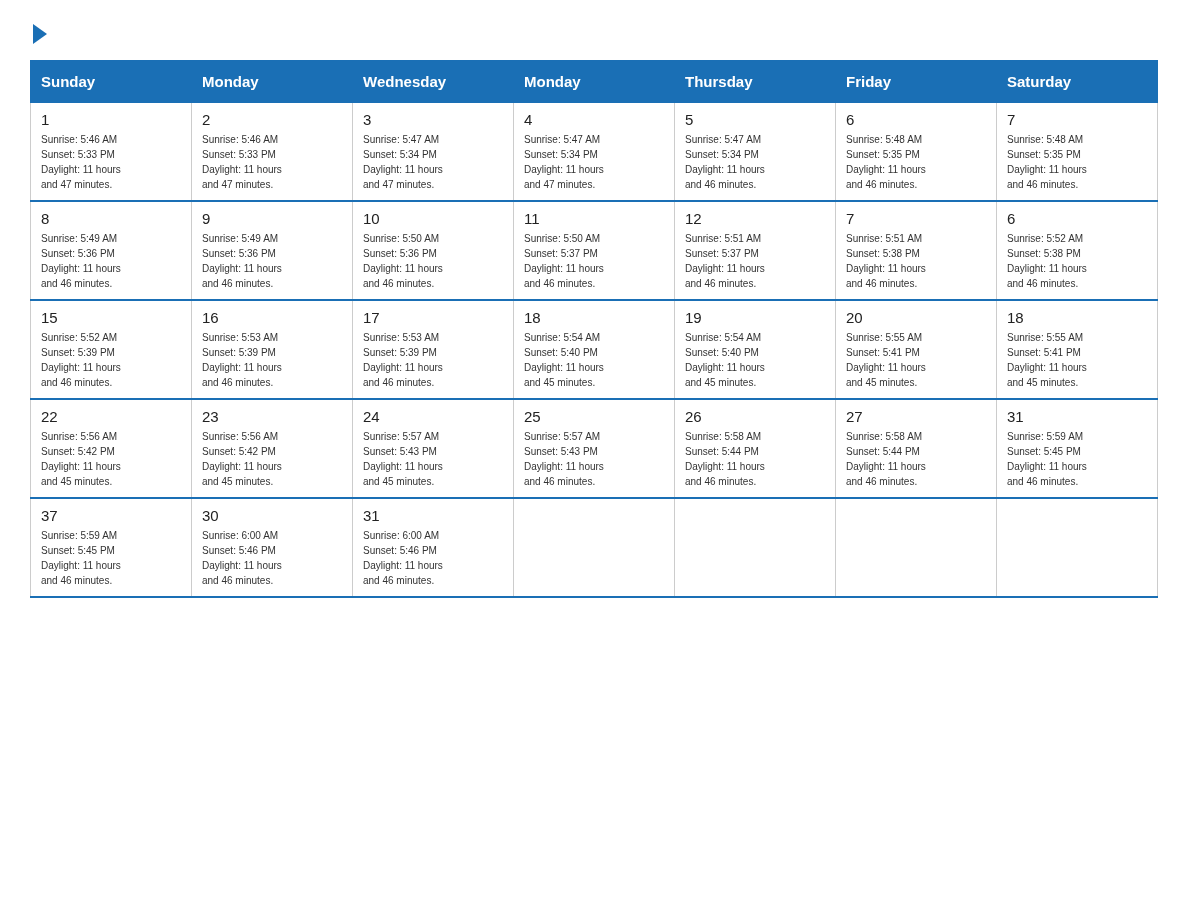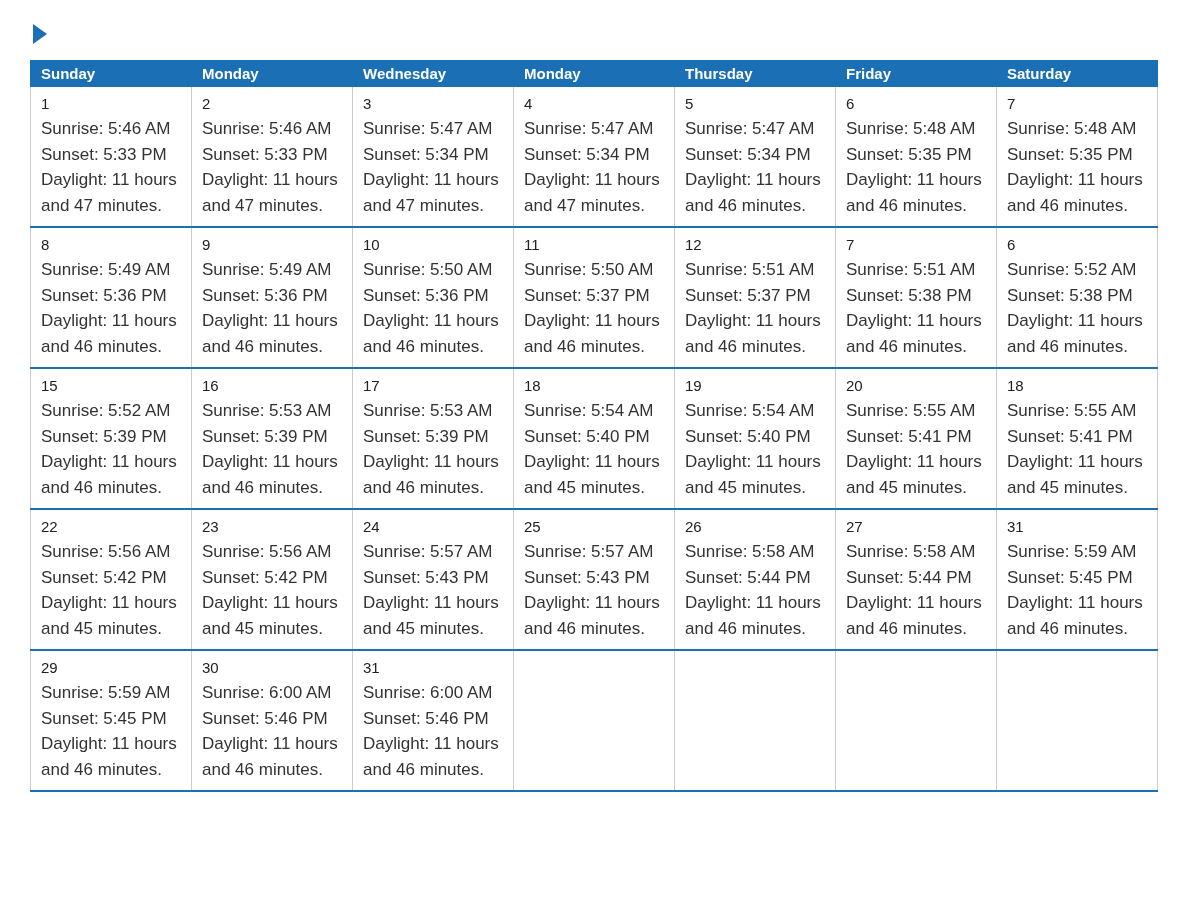--- a/index.html
+++ b/index.html
@@ -63,21 +63,21 @@
     }
     table {
       width: 100%;
       border-collapse: collapse;
     }
     thead tr th {
       background-color: #1a6fb5;
       color: #fff;
       font-size: 15px;
       font-weight: bold;
-      padding: 4px 10px;
+      padding: 12px 10px;
       text-align: left;
       border: 1px solid #1a6fb5;
     }
     tbody tr td {
       vertical-align: top;
       padding: 8px 10px;
       border: 1px solid #ccc;
       font-size: 13px;
       color: #333;
       width: 14.28%;
@@ -87,21 +87,21 @@
       border-bottom: 2px solid #1a6fb5;
     }
     .day-num {
       font-size: 15px;
       font-weight: normal;
       color: #222;
       margin-bottom: 4px;
       display: block;
     }
     .day-info {
-      font-size: 17px;
+      font-size: 10px;
       line-height: 1.5;
       color: #333;
     }
     td.empty {
       background: #fff;
     }
   </style>
 </head>
 <body>
 
@@ -247,21 +247,21 @@
           <span class="day-num">27</span>
           <div class="day-info">Sunrise: 5:58 AM<br>Sunset: 5:44 PM<br>Daylight: 11 hours<br>and 46 minutes.</div>
         </td>
         <td>
           <span class="day-num">31</span>
           <div class="day-info">Sunrise: 5:59 AM<br>Sunset: 5:45 PM<br>Daylight: 11 hours<br>and 46 minutes.</div>
         </td>
       </tr>
       <tr>
         <td>
-          <span class="day-num">29</span>
+          <span class="day-num">37</span>
           <div class="day-info">Sunrise: 5:59 AM<br>Sunset: 5:45 PM<br>Daylight: 11 hours<br>and 46 minutes.</div>
         </td>
         <td>
           <span class="day-num">30</span>
           <div class="day-info">Sunrise: 6:00 AM<br>Sunset: 5:46 PM<br>Daylight: 11 hours<br>and 46 minutes.</div>
         </td>
         <td>
           <span class="day-num">31</span>
           <div class="day-info">Sunrise: 6:00 AM<br>Sunset: 5:46 PM<br>Daylight: 11 hours<br>and 46 minutes.</div>
         </td>

